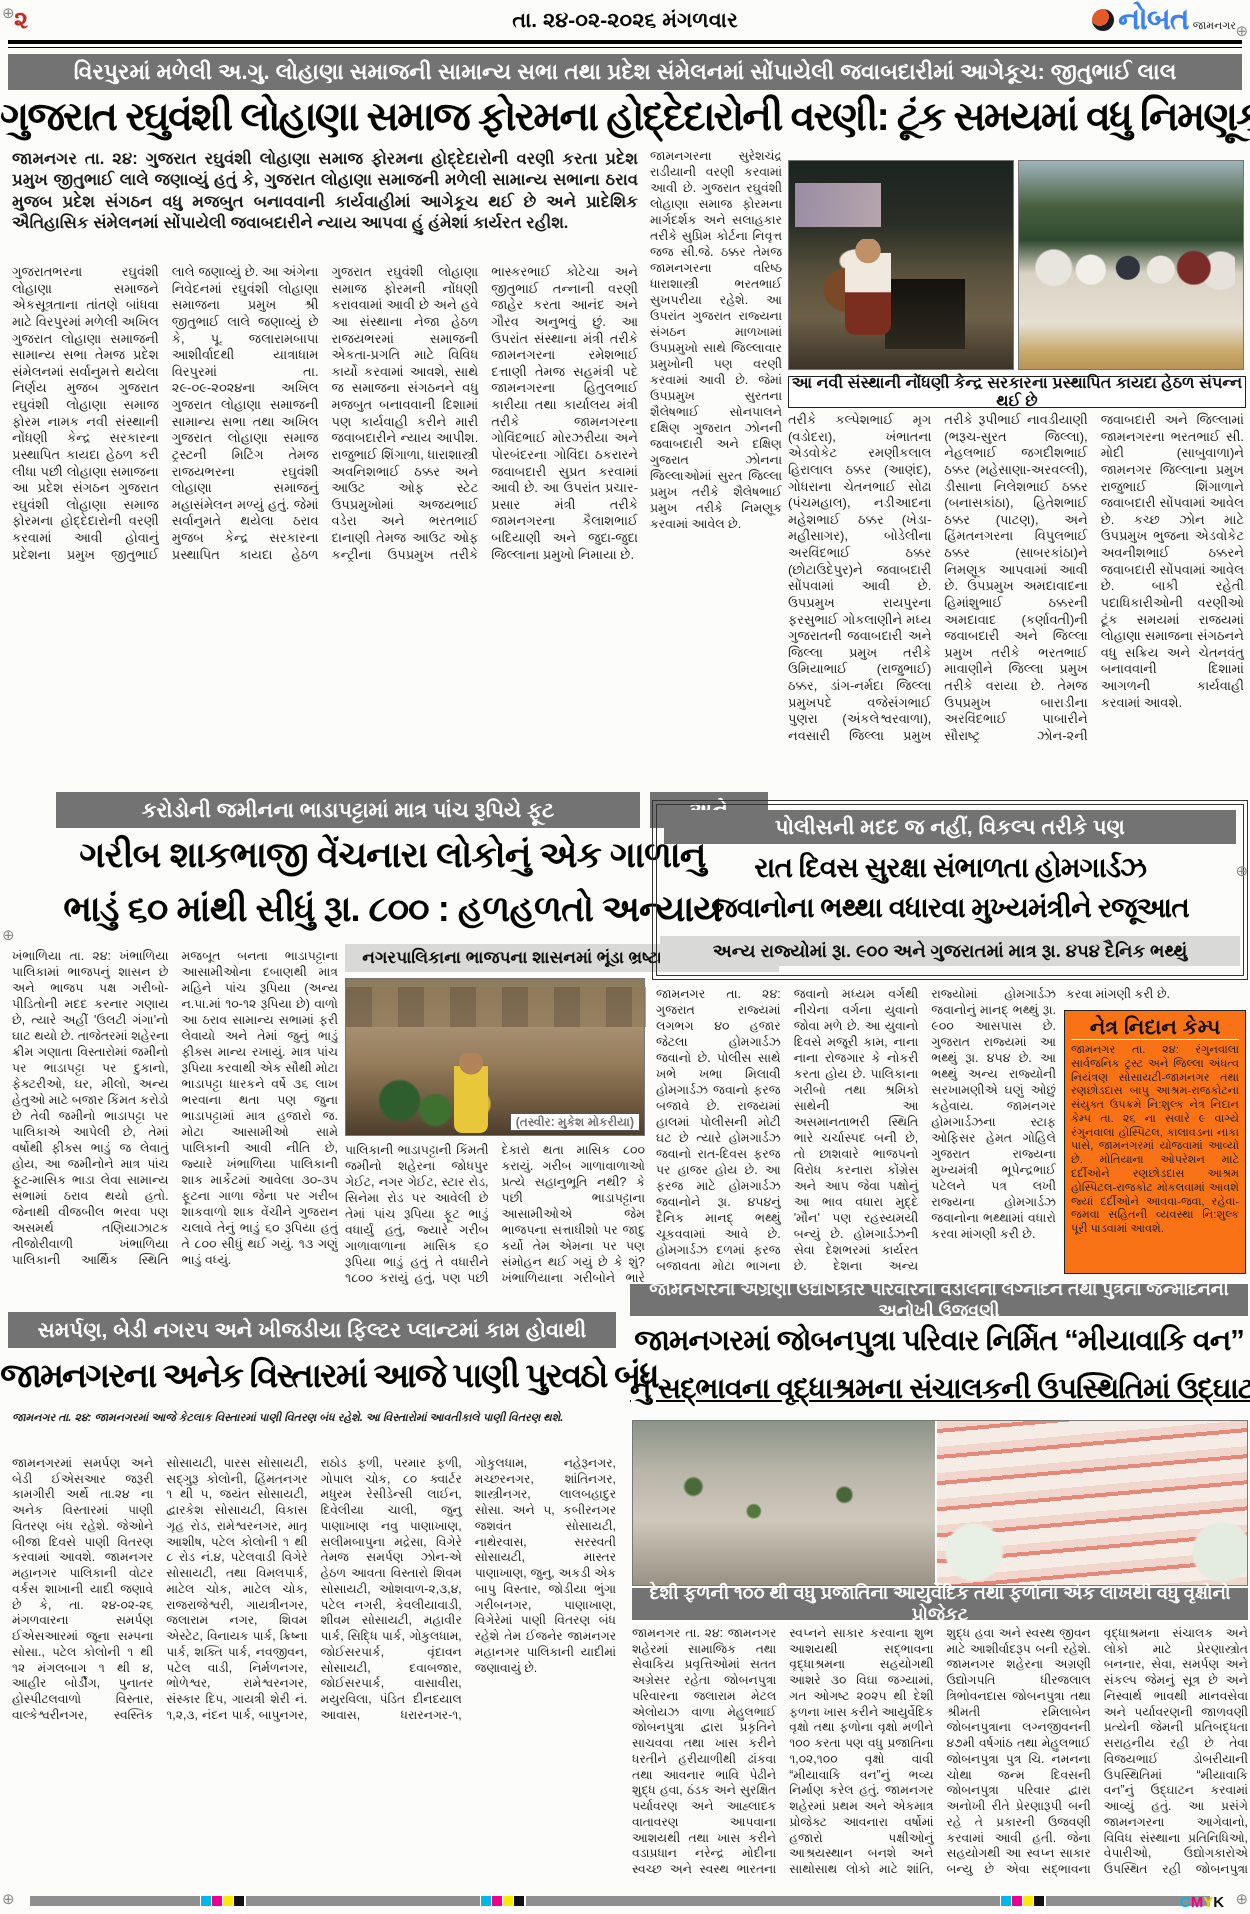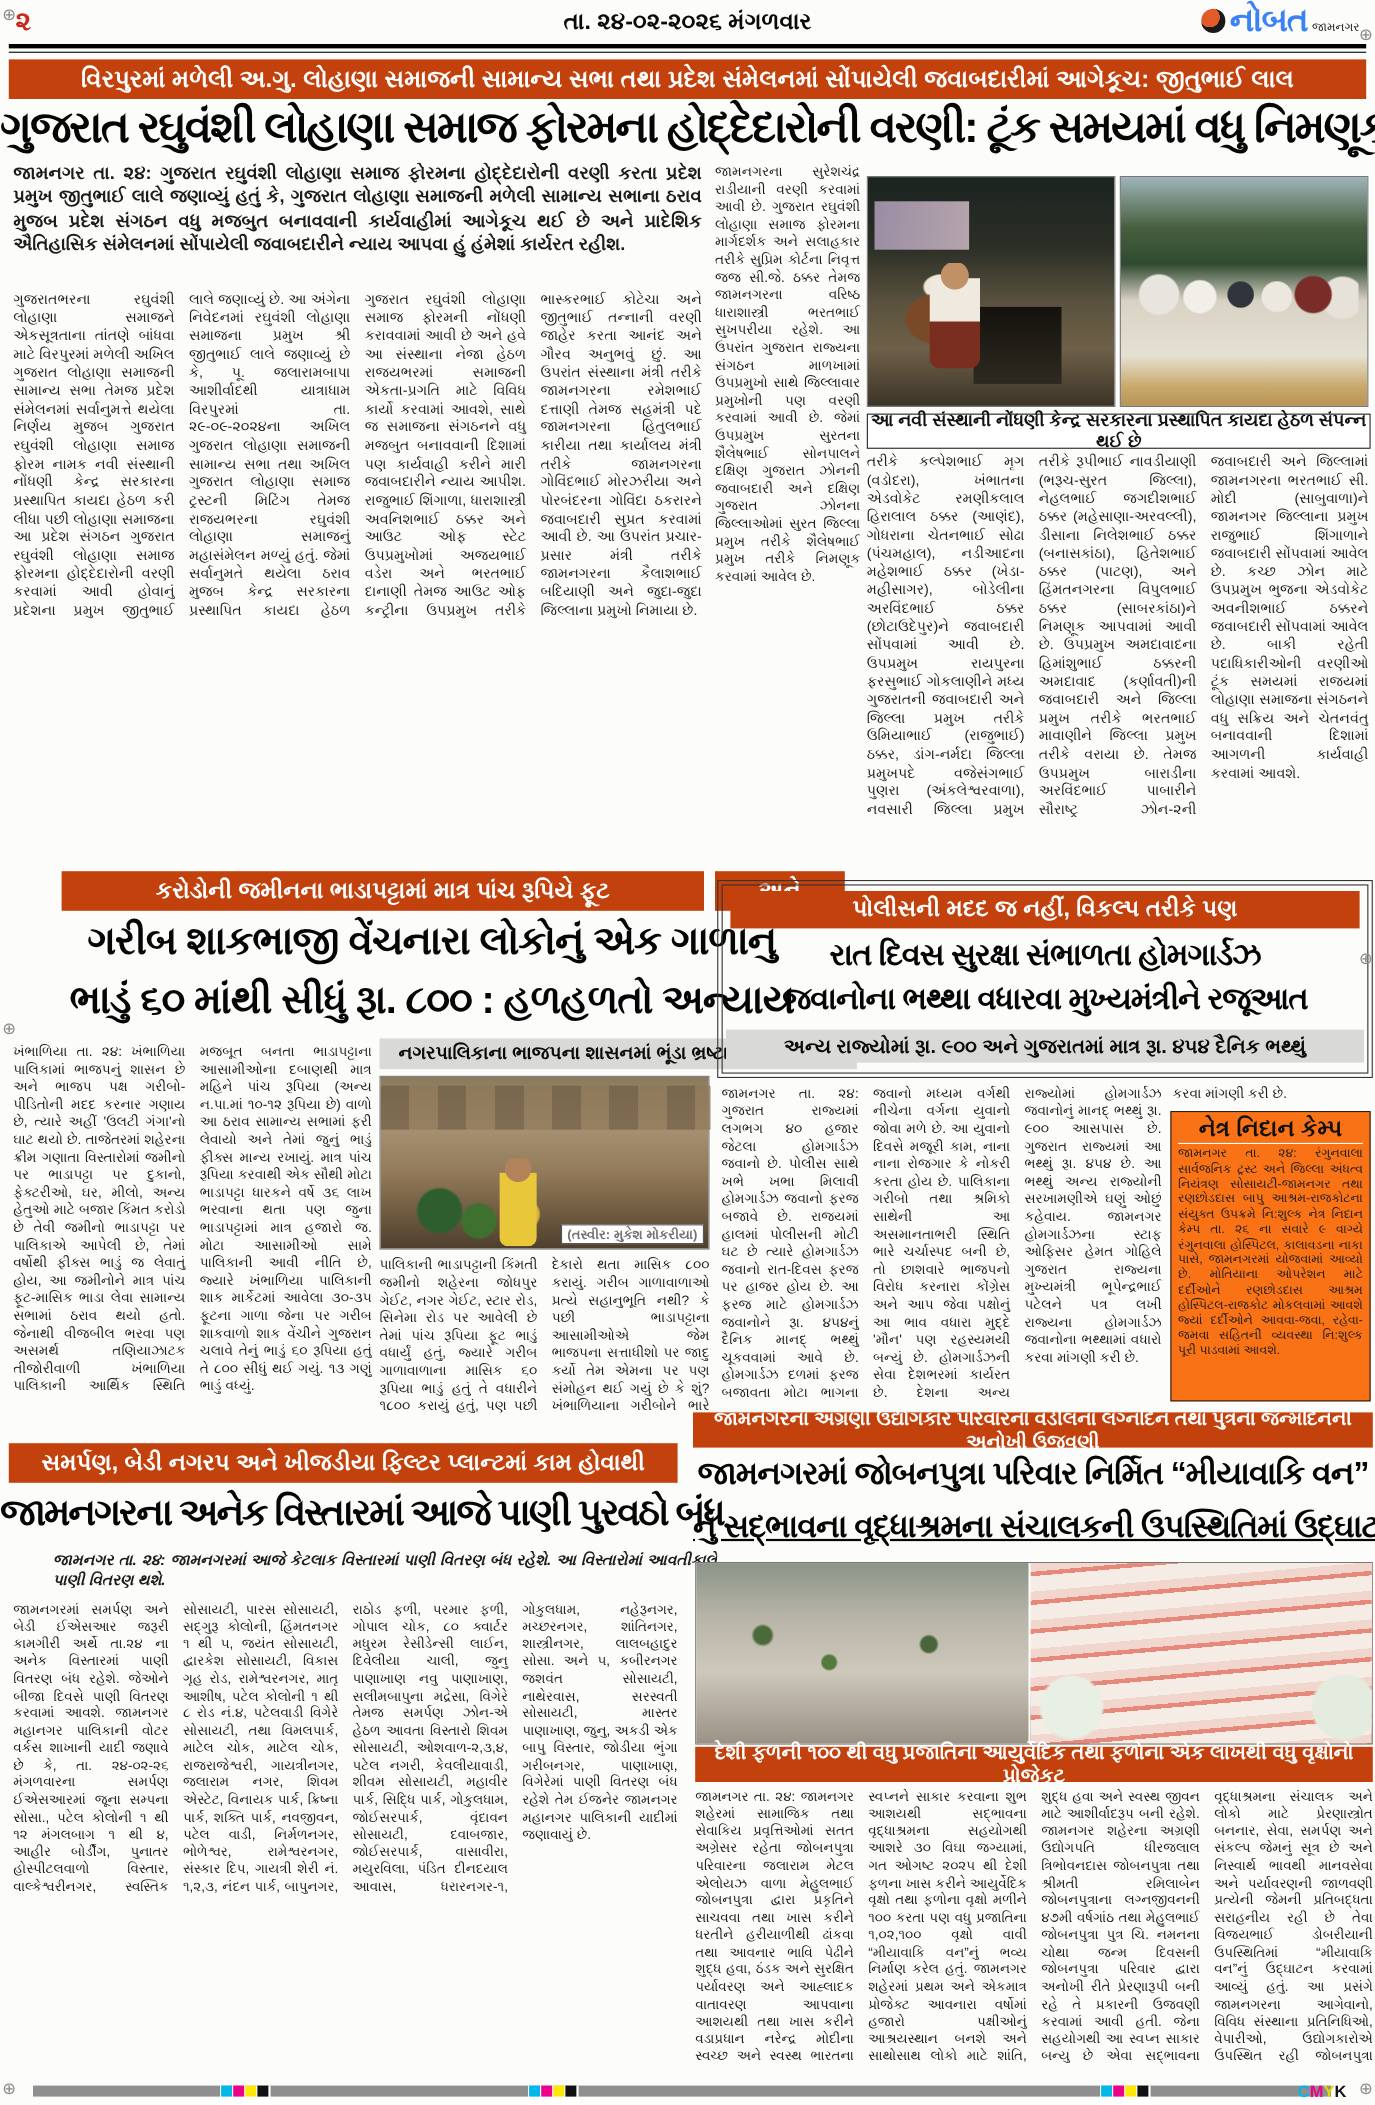--- a/index.html
+++ b/index.html
@@ -2,21 +2,21 @@
 <html><head>
 <meta charset="utf-8">
 <style>
   html,body{margin:0;padding:0;background:#e8e8e4;}
   .page{position:relative;width:1250px;height:1914px;margin:0 auto;background:#fcfcfa;
         font-family:"Liberation Sans",sans-serif;color:#111;overflow:hidden;}
   .abs{position:absolute;}
   .bold{font-weight:bold;}
   .center{text-align:center;}
   .justify{text-align:justify;text-justify:inter-word;}
-  .kicker{background:#c2410c;color:#ffffff;font-weight:bold;text-align:center;
+  .kicker{background:#737373;color:#ffffff;font-weight:bold;text-align:center;
           display:flex;align-items:center;justify-content:center;}
   .subbanner{background:#d9d9d7;color:#0a0a0a;font-weight:bold;text-align:center;
           display:flex;align-items:center;justify-content:center;}
   .headline{font-weight:bold;color:#050505;white-space:nowrap;text-align:center;}
   .bodytxt{font-size:13px;line-height:1.28;color:#1c1c1c;overflow:hidden;}
   .cols2{column-count:2;column-gap:13px;}
   .cols3{column-count:3;column-gap:13px;}
   .cols4{column-count:4;column-gap:13px;}
   .rule{background:#000;}
   .photoframe{border:1px solid #777;box-sizing:border-box;}
@@ -103,21 +103,21 @@
   <div class="abs bodytxt justify cols3" style="left:656px;top:986px;width:400px;height:288px;font-size:12.5px;">જામનગર તા. ૨૪: ગુજરાત રાજ્યમાં લગભગ ૪૦ હજાર જેટલા હોમગાર્ડઝ જવાનો છે. પોલીસ સાથે ખભે ખભા મિલાવી હોમગાર્ડઝ જવાનો ફરજ બજાવે છે. રાજયમાં હાલમાં પોલીસની મોટી ઘટ છે ત્યારે હોમગાર્ડઝ જવાનો રાત-દિવસ ફરજ પર હાજર હોય છે. આ ફરજ માટે હોમગાર્ડઝ જવાનોને રૂા. ૪૫૪નું દૈનિક માનદ્ ભથ્થું ચૂકવવામાં આવે છે. હોમગાર્ડઝ દળમાં ફરજ બજાવતા મોટા ભાગના જવાનો મધ્યમ વર્ગથી નીચેના વર્ગના યુવાનો જોવા મળે છે. આ યુવાનો દિવસે મજૂરી કામ, નાના નાના રોજગાર કે નોકરી કરતા હોય છે. પાલિકાના ગરીબો તથા શ્રમિકો સાથેની આ અસમાનતાભરી સ્થિતિ ભારે ચર્ચાસ્પદ બની છે, તો છાશવારે ભાજપનો વિરોધ કરનારા કોંગ્રેસ અને આપ જેવા પક્ષોનું આ ભાવ વધારા મુદ્દે 'મૌન' પણ રહસ્યમયી બન્યું છે. હોમગાર્ડઝની સેવા દેશભરમાં કાર્યરત છે. દેશના અન્ય રાજ્યોમાં હોમગાર્ડઝ જવાનોનું માનદ્ ભથ્થું રૂા. ૯૦૦ આસપાસ છે. ગુજરાત રાજ્યમાં આ ભથ્થું રૂા. ૪૫૪ છે. આ ભથ્થું અન્ય રાજ્યોની સરખામણીએ ઘણું ઓછું કહેવાય. જામનગર હોમગાર્ડઝના સ્ટાફ ઓફિસર હેમત ગોહિલે ગુજરાત રાજ્યના મુખ્યમંત્રી ભૂપેન્દ્રભાઈ પટેલને પત્ર લખી રાજ્યના હોમગાર્ડઝ જવાનોના ભથ્થામાં વધારો કરવા માંગણી કરી છે.</div>
   <div class="abs bodytxt" style="left:1066px;top:986px;width:180px;height:20px;font-size:12.5px;">કરવા માંગણી કરી છે.</div>
 
   <div class="abs" style="left:1064px;top:1010px;width:182px;height:264px;border:1.5px solid #222;background:#f97316;box-sizing:border-box;padding:4px 6px;">
     <div class="bold center" style="font-size:21px;border-bottom:1px solid #fff;margin-bottom:3px;">નેત્ર નિદાન કેમ્પ</div>
     <div class="bodytxt justify" style="font-size:11.3px;line-height:1.22;height:222px;">જામનગર તા. ૨૪: રંગુનવાલા સાર્વજનિક ટ્રસ્ટ અને જિલ્લા અંધત્વ નિયંત્રણ સોસાયટી-જામનગર તથા રણછોડદાસ બાપુ આશ્રમ-રાજકોટના સંયુક્ત ઉપક્રમે નિ:શુલ્ક નેત્ર નિદાન કેમ્પ તા. ૨૬ ના સવારે ૯ વાગ્યે રંગુનવાલા હોસ્પિટલ, કાલાવડના નાકા પાસે, જામનગરમાં યોજવામાં આવ્યો છે. મોતિયાના ઓપરેશન માટે દર્દીઓને રણછોડદાસ આશ્રમ હોસ્પિટલ-રાજકોટ મોકલવામાં આવશે જ્યાં દર્દીઓને આવવા-જવા, રહેવા-જમવા સહિતની વ્યવસ્થા નિ:શુલ્ક પૂરી પાડવામાં આવશે.</div>
   </div>
 
   <div class="abs kicker" style="left:8px;top:1312px;width:608px;height:36px;font-size:21px;">સમર્પણ, બેડી નગરપ અને ખીજડીયા ફિલ્ટર પ્લાન્ટમાં કામ હોવાથી</div>
   <div class="abs headline" style="left:0;top:1356px;width:622px;font-size:34px;letter-spacing:-2px;">જામનગરના અનેક વિસ્તારમાં આજે પાણી પુરવઠો બંધ</div>
-  <div class="abs bodytxt justify" style="left:12px;top:1410px;width:604px;height:42px;font-size:14px;font-style:italic;font-weight:bold;margin-left:36px;">જામનગર તા. ૨૪: જામનગરમાં આજે કેટલાક વિસ્તારમાં પાણી વિતરણ બંધ રહેશે. આ વિસ્તારોમાં આવતીકાલે પાણી વિતરણ થશે.</div>
+  <div class="abs bodytxt justify" style="left:12px;top:1410px;width:604px;height:42px;font-size:11px;font-style:italic;font-weight:bold;">જામનગર તા. ૨૪: જામનગરમાં આજે કેટલાક વિસ્તારમાં પાણી વિતરણ બંધ રહેશે. આ વિસ્તારોમાં આવતીકાલે પાણી વિતરણ થશે.</div>
   <div class="abs bodytxt justify cols4" style="left:12px;top:1456px;width:604px;height:434px;font-size:12.3px;">જામનગરમાં સમર્પણ અને બેડી ઈએસઆર જરૂરી કામગીરી અર્થે તા.૨૪ ના અનેક વિસ્તારમાં પાણી વિતરણ બંધ રહેશે. જેઓને બીજા દિવસે પાણી વિતરણ કરવામાં આવશે. જામનગર મહાનગર પાલિકાની વોટર વર્કસ શાખાની યાદી જણાવે છે કે, તા. ૨૪-૦૨-૨૬ મંગળવારના સમર્પણ ઈએસઆરમાં જૂના સમ્પના સોસા., પટેલ કોલોની ૧ થી ૧૨ મંગલબાગ ૧ થી ૪, આહીર બોર્ડીંગ, પુનાતર હોસ્પીટલવાળો વિસ્તાર, વાલ્કેશ્વરીનગર, સ્વસ્તિક સોસાયટી, પારસ સોસાયટી, સદ્ગુરૂ કોલોની, હિંમતનગર ૧ થી ૫, જયંત સોસાયટી, દ્વારકેશ સોસાયટી, વિકાસ ગૃહ રોડ, રામેશ્વરનગર, માતૃ આશીષ, પટેલ કોલોની ૧ થી ૮ રોડ નં.૪, પટેલવાડી વિગેરે સોસાયટી, તથા વિમલપાર્ક, માટેલ ચોક, માટેલ ચોક, રાજરાજેશ્વરી, ગાયત્રીનગર, જલારામ નગર, શિવમ એસ્ટેટ, વિનાયક પાર્ક, ક્રિષ્ના પાર્ક, શક્તિ પાર્ક, નવજીવન, પટેલ વાડી, નિર્મળનગર, ભોળેશ્વર, રામેશ્વરનગર, સંસ્કાર દિપ, ગાયત્રી શેરી નં. ૧,૨,૩, નંદન પાર્ક, બાપુનગર, રાઠોડ ફળી, પરમાર ફળી, ગોપાલ ચોક, ૮૦ ક્વાર્ટર મધુરમ રેસીડેન્સી લાઈન, દિવેલીયા ચાલી, જુનુ પાણાખાણ નવુ પાણાખાણ, સલીમબાપુના મદ્રેસા, વિગેરે તેમજ સમર્પણ ઝોન-એ હેઠળ આવતા વિસ્તારો શિવમ સોસાયટી, ઓશવાળ-૨,૩,૪, પટેલ નગરી, કેવલીયાવાડી, શીવમ સોસાયટી, મહાવીર પાર્ક, સિદ્ધિ પાર્ક, ગોકુલધામ, જોઈસરપાર્ક, વૃંદાવન સોસાયટી, દવાબજાર, જોઈસરપાર્ક, વાસાવીરા, મયુરવિલા, પંડિત દીનદયાલ આવાસ, ધરારનગર-૧, ગોકુલધામ, નહેરૂનગર, મચ્છરનગર, શાંતિનગર, શાસ્ત્રીનગર, લાલબહાદુર સોસા. અને ૫, કબીરનગર જશવંત સોસાયટી, નાથેરવાસ, સરસ્વતી સોસાયટી, માસ્તર પાણાખાણ, જુનુ, અકડી એક બાપુ વિસ્તાર, જોડીયા ભુંગા ગરીબનગર, પાણાખાણ, વિગેરેમાં પાણી વિતરણ બંધ રહેશે તેમ ઈજનેર જામનગર મહાનગર પાલિકાની યાદીમાં જણાવાયું છે.</div>
 
   <div class="abs kicker" style="left:630px;top:1284px;width:618px;height:32px;font-size:17.5px;">જામનગરના અગ્રણી ઉદ્યોગકાર પરિવારના વડીલના લગ્નદિન તથા પુત્રના જન્મદિનની અનોખી ઉજવણી</div>
   <div class="abs headline" style="left:630px;top:1324px;width:618px;font-size:29px;letter-spacing:-1px;">જામનગરમાં જોબનપુત્રા પરિવાર નિર્મિત “મીયાવાકિ વન”</div>
   <div class="abs headline" style="left:630px;top:1372px;width:618px;font-size:29px;letter-spacing:-1px;text-decoration:underline;">નું સદ્ભાવના વૃદ્ધાશ્રમના સંચાલકની ઉપસ્થિતિમાં ઉદ્ઘાટન</div>
 
   <div class="abs photoframe" style="left:632px;top:1420px;width:616px;height:166px;background:#fff;">
     <div class="abs" style="left:0;top:0;width:302px;height:164px;background:
       radial-gradient(circle at 20% 40%, #4a6a3a 0 3%, transparent 4%),
       radial-gradient(circle at 40% 55%, #54783e 0 3%, transparent 4%),

